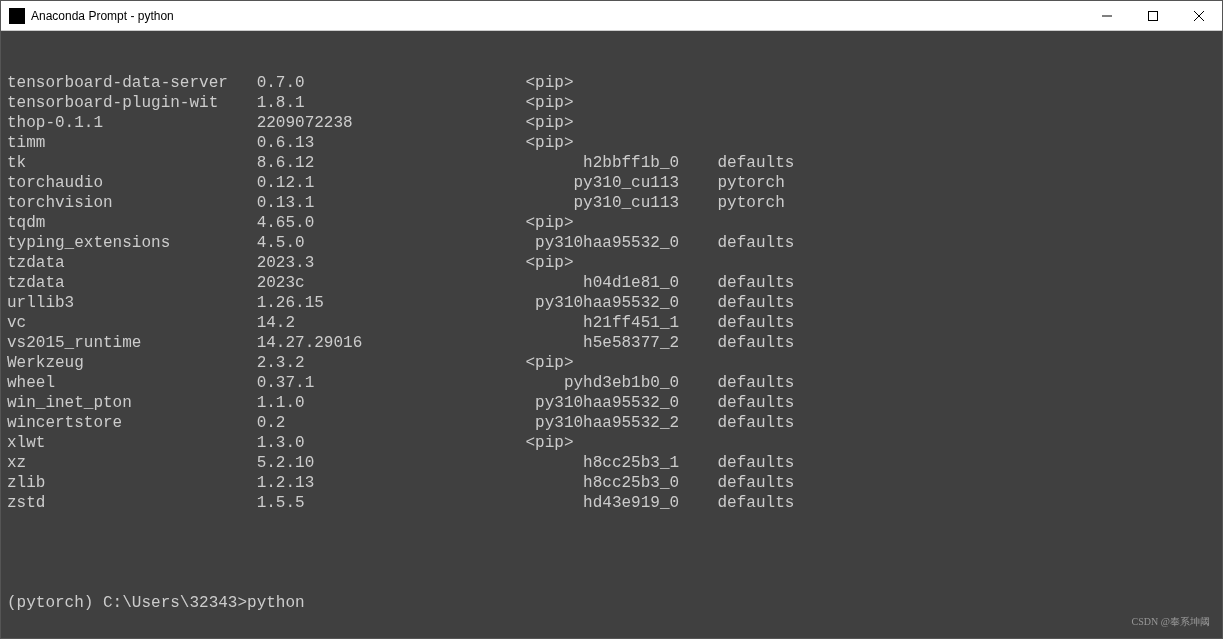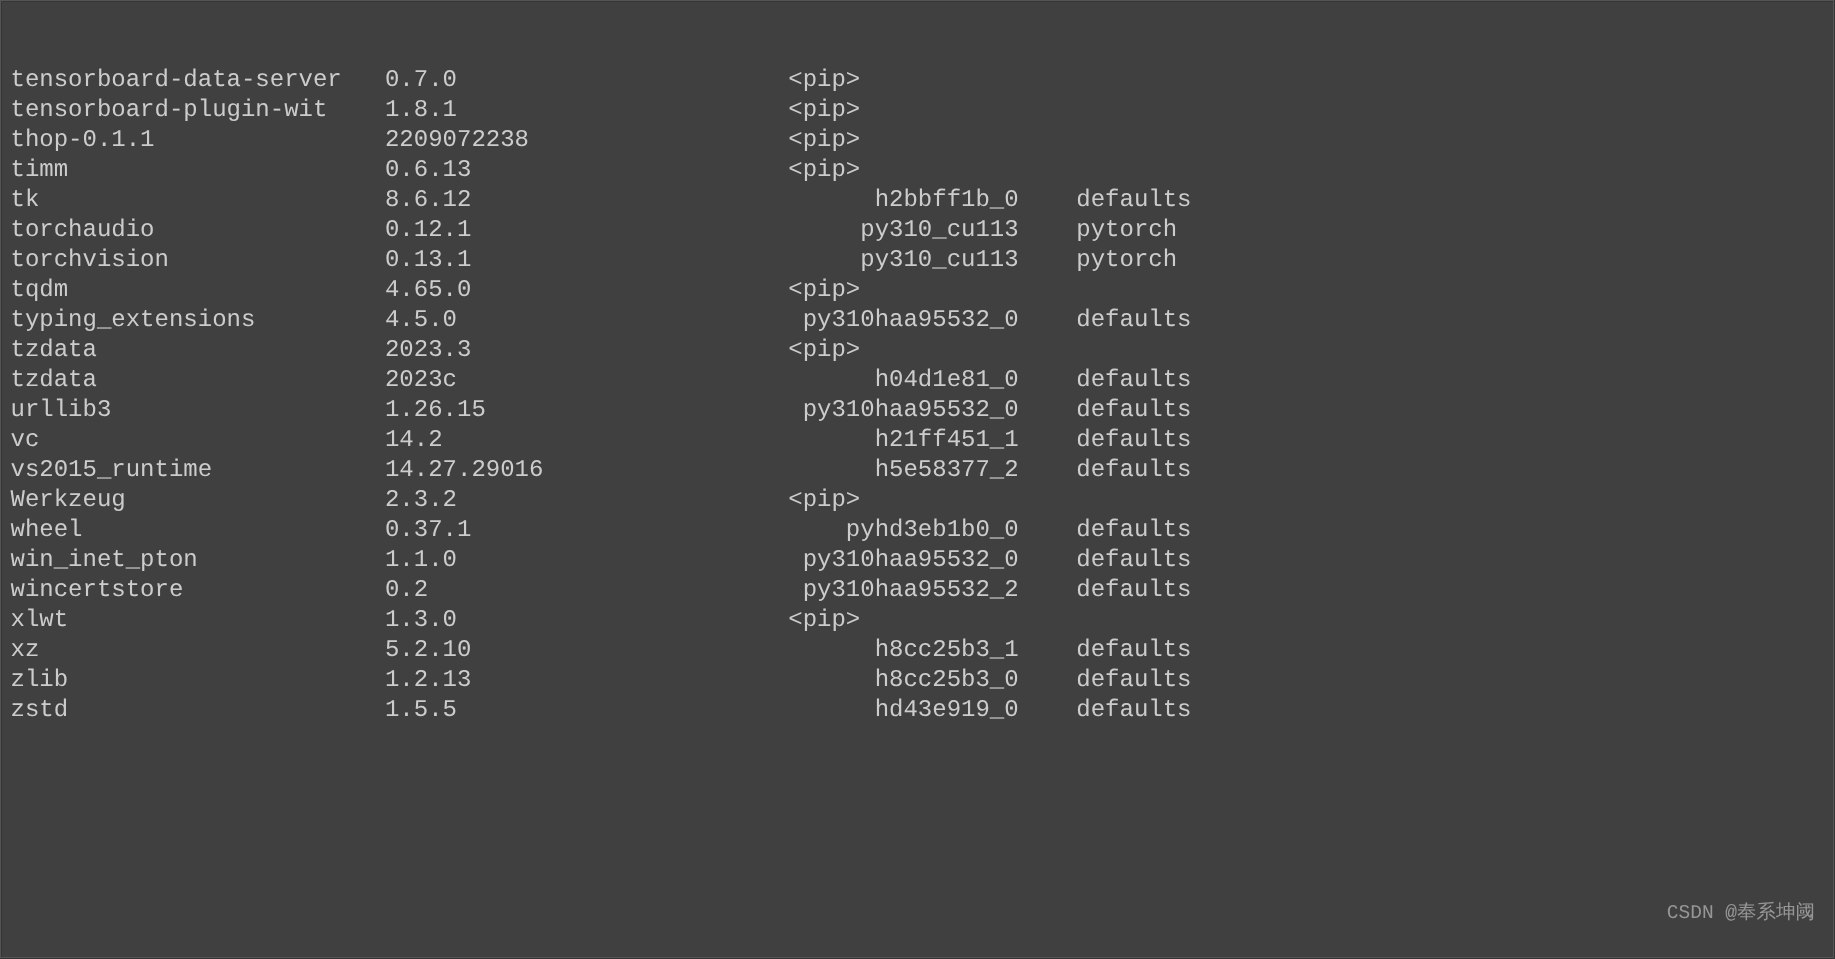--- a/index.html
+++ b/index.html
@@ -51,34 +51,55 @@
     line-height: 20px;
     padding: 2px 6px;
     overflow: hidden;
     position: relative;
     white-space: pre;
   }
   .pkg-row { white-space: pre; }
   .watermark {
     position: absolute;
     right: 12px;
-    bottom: 19px;
+    bottom: 6px;
     color: rgba(220,220,220,0.55);
-    font-family: Liberation Mono, monospace;
-    font-size: 13px;
+    font-family: Liberation Serif, serif;
+    font-size: 10px;
   }
 </style>
 </head>
 <body>
 
 <div class="window">
+  <div class="titlebar">
+    <span class="app-icon"></span>
+    <span class="title">Anaconda Prompt - python</span>
+    <span class="spacer"></span>
+    <div class="win-btn">
+      <svg width="10" height="10" viewBox="0 0 10 10">
+          <path d="M0 5 H10" stroke="currentColor" stroke-width="1"></path>
+        </svg>
+    </div>
+    <div class="win-btn">
+      <svg width="10" height="10" viewBox="0 0 10 10">
+          <rect x="0.5" y="0.5" width="9" height="9" fill="none" stroke="currentColor" stroke-width="1"></rect>
+        </svg>
+    </div>
+    <div class="win-btn close">
+      <svg width="10" height="10" viewBox="0 0 10 10">
+          <path d="M0 0 L10 10 M10 0 L0 10" stroke="currentColor" stroke-width="1"></path>
+        </svg>
+    </div>
+  </div>
 
   <div class="terminal">
     <div id="pkg-list"><div class="pkg-row">tensorboard-data-server   0.7.0                       &lt;pip&gt;               </div><div class="pkg-row">tensorboard-plugin-wit    1.8.1                       &lt;pip&gt;               </div><div class="pkg-row">thop-0.1.1                2209072238                  &lt;pip&gt;               </div><div class="pkg-row">timm                      0.6.13                      &lt;pip&gt;               </div><div class="pkg-row">tk                        8.6.12                            h2bbff1b_0    defaults</div><div class="pkg-row">torchaudio                0.12.1                           py310_cu113    pytorch</div><div class="pkg-row">torchvision               0.13.1                           py310_cu113    pytorch</div><div class="pkg-row">tqdm                      4.65.0                      &lt;pip&gt;               </div><div class="pkg-row">typing_extensions         4.5.0                        py310haa95532_0    defaults</div><div class="pkg-row">tzdata                    2023.3                      &lt;pip&gt;               </div><div class="pkg-row">tzdata                    2023c                             h04d1e81_0    defaults</div><div class="pkg-row">urllib3                   1.26.15                      py310haa95532_0    defaults</div><div class="pkg-row">vc                        14.2                              h21ff451_1    defaults</div><div class="pkg-row">vs2015_runtime            14.27.29016                       h5e58377_2    defaults</div><div class="pkg-row">Werkzeug                  2.3.2                       &lt;pip&gt;               </div><div class="pkg-row">wheel                     0.37.1                          pyhd3eb1b0_0    defaults</div><div class="pkg-row">win_inet_pton             1.1.0                        py310haa95532_0    defaults</div><div class="pkg-row">wincertstore              0.2                          py310haa95532_2    defaults</div><div class="pkg-row">xlwt                      1.3.0                       &lt;pip&gt;               </div><div class="pkg-row">xz                        5.2.10                            h8cc25b3_1    defaults</div><div class="pkg-row">zlib                      1.2.13                            h8cc25b3_0    defaults</div><div class="pkg-row">zstd                      1.5.5                             hd43e919_0    defaults</div></div>
     <div class="pkg-row"></div>
+    <div class="pkg-row">(pytorch) C:\Users\32343&gt;python</div>
     
     
     
     
     
     
 
     <div class="watermark">CSDN @奉系坤阈</div>
   </div>
 </div>

